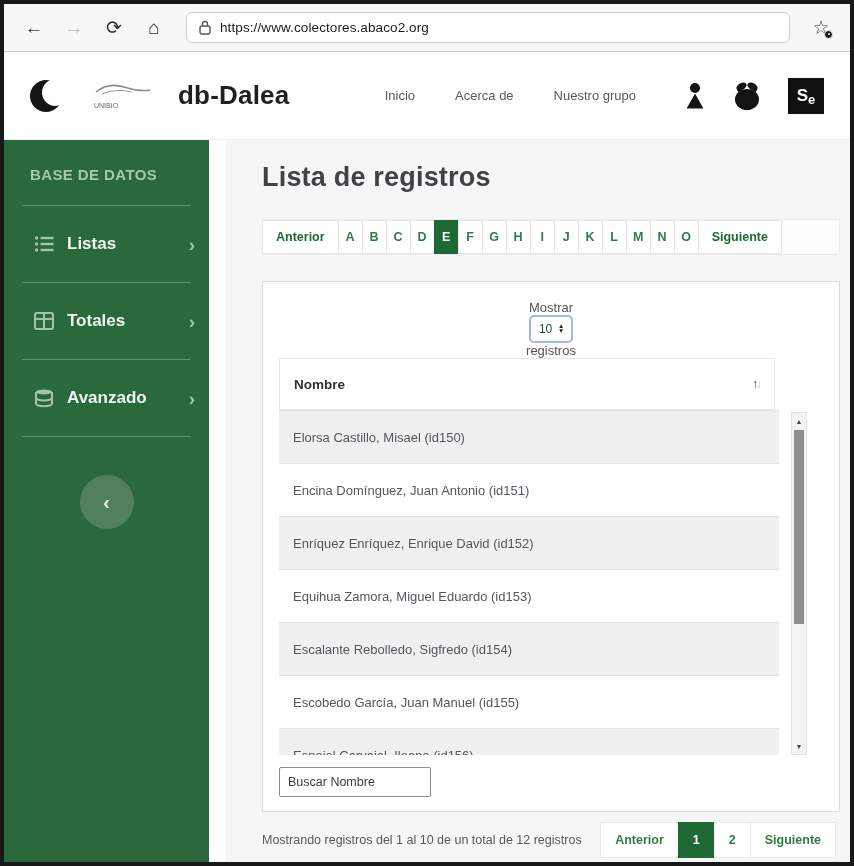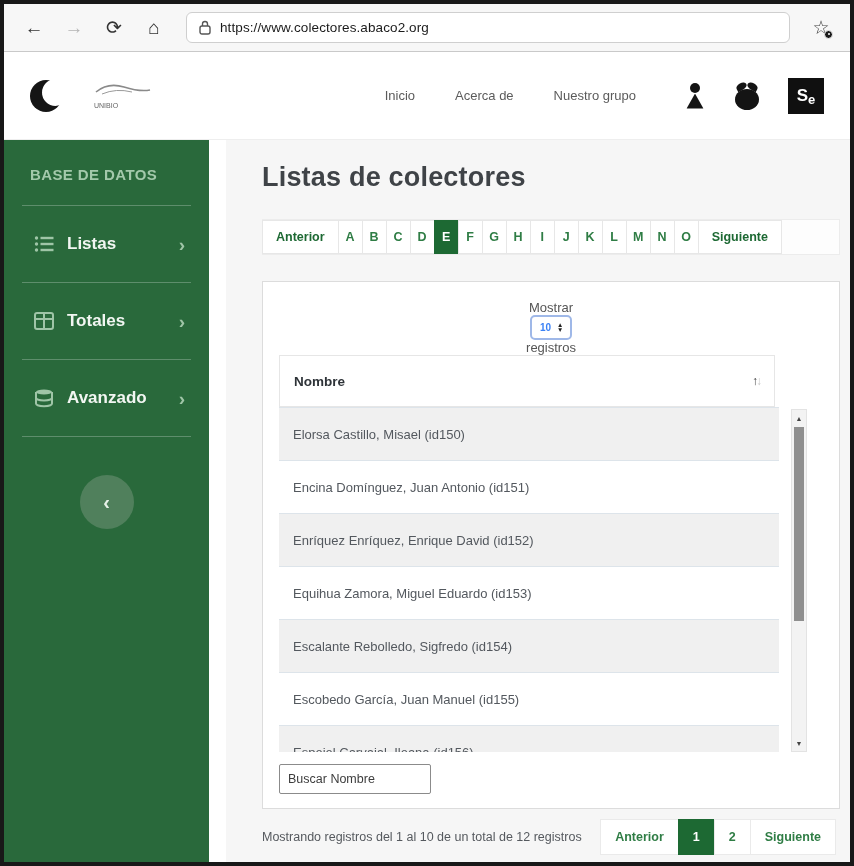--- a/index.html
+++ b/index.html
@@ -37,40 +37,40 @@
   .fruit-ico .leaf1 { left:2px; transform:rotate(-28deg); }
   .fruit-ico .leaf2 { right:2px; transform:rotate(28deg) scaleX(-1); }
   .se-logo { width:36px; height:36px; background:#101010; color:#fff; display:flex; align-items:center; justify-content:center; font-weight:bold; font-size:17px; cursor:pointer; }
   .se-logo .e { font-size:13px; margin-top:7px; }
 
   
   .page { flex:1; display:flex; min-height:0;gap:17px; }
   .sidebar { width:205px; background:#29693b; color:#fff; flex:0 0 auto; display:flex; flex-direction:column; }
   .sb-title { font-size:15px; font-weight:bold; color:#a3c9ab; letter-spacing:.4px; padding:26px 26px 14px; }
   .sb-div { border-top:1px solid rgba(255,255,255,.25); margin:8px 18px; }
-  .sb-item { display:flex; align-items:center; gap:13px; padding:20px 24px 20px 30px; cursor:pointer; }
+  .sb-item { display:flex; align-items:center; gap:13px; padding:20px 14px 20px 30px; cursor:pointer; }
   .sb-item .lbl { font-size:17px; font-weight:bold; color:#f2f6f2; }
   .sb-item .chev { margin-left:auto; color:#9fc5a7; font-size:19px; font-weight:bold; line-height:1; }
   .sb-ico { width:20px; height:20px; flex:0 0 auto; }
   .collapse-btn { width:54px; height:54px; border-radius:50%; background:#50805c; margin:30px auto 0; display:flex; align-items:center; justify-content:center; color:#e8f1e9; font-size:20px; font-weight:bold; cursor:pointer; }
 
   .main { flex:1; background:#f6f6f6; padding:22px 10px 6px 36px; min-width:0; display:flex; flex-direction:column; }
   .page-title { font-size:27px; font-weight:bold; color:#3f4347; letter-spacing:.2px; }
 
   
   .alpha-bar { margin-top:26px; display:flex; background:#fdfdfd; border:1px solid #ececec; width:100%; }
   .abtn { border:1px solid #e7e7e7; margin-left:-1px; background:#fff; color:#2f7d45; font-size:12.5px; font-weight:bold; padding:9px 0; width:25px; text-align:center; cursor:pointer; font-family:inherit; }
   .abtn.endcap { width:auto; padding:9px 13px; color:#1d6933; }
   .abtn.active { background:#1d6933; border-color:#1d6933; color:#fff; }
 
   
   .panel { margin-top:26px; background:#fff; border:1px solid #dcdcdc; padding:18px 16px 14px; flex:0 0 auto; }
   .controls { display:flex; align-items:center; font-size:13px; color:#555;flex-direction:column; }
   .select-box { display:inline-flex; align-items:center; gap:7px; border:2px solid #9fb8e8; border-radius:5px; padding:5px 8px; margin:0 8px; background:#fff; cursor:pointer; }
-  .select-box .val { font-size:10px; color:#3b82f6;font-weight:bold; }
+  .select-box .val { font-size:12px; color:#14532d; }
   .sel-arrows { display:flex; flex-direction:column; line-height:.62; font-size:7.5px; color:#222; }
   .search-wrap { margin-left:auto; display:flex; align-items:center; gap:8px; margin-right:52px; }
   .search-input { width:150px; height:30px; border:1px solid #d4dce4; border-radius:2px; background:#fff; font:inherit; padding:0 6px; }
 
   
   .thead-box { border:1px solid #e6e6e6; height:52px; display:flex; align-items:center; padding:0 14px; width:calc(100% - 48px);justify-content:flex-end; }
   .thead-box .col { font-size:13.5px; font-weight:bold; color:#2e3338; }
   .sort-ico { margin-left:auto; font-size:12px; letter-spacing:-2px; cursor:pointer; }
   .sort-ico .up { color:#3a3a3a; } .sort-ico .dn { color:#c9c9c9; }
 
@@ -119,20 +119,21 @@
     <span class="crescent"></span>
     <span class="unibio">
       <svg width="62" height="18" viewBox="0 0 62 18">
         <path d="M4 9 q12 -10 28 -5 t26 3" stroke="#8a8a8a" stroke-width="1.6" fill="none"></path>
         <path d="M10 11 q14 -6 30 -2" stroke="#9a9a9a" stroke-width="1" fill="none"></path>
       </svg>
       <svg width="62" height="8" viewBox="0 0 62 8">
         <text x="2" y="7" font-size="7" fill="#666" font-family="Liberation Sans, sans-serif">UNIBIO</text>
       </svg>
     </span>
+    <span class="brand">db-Dalea</span>
     <nav class="app-nav">
         <a>Inicio</a>
         <a>Acerca de</a>
         <a>Nuestro grupo</a>
       </nav>
     <div class="hdr-icons">
       <span class="person-ico">
           <span class="head"></span>
           <span class="pbody"></span>
         </span>
@@ -189,21 +190,21 @@
         <span class="chev">›</span>
       </div>
       <div class="sb-div"></div>
 
       <div class="collapse-btn">
         <span>‹</span>
       </div>
     </aside>
 
     <main class="main">
-      <h1 class="page-title">Listas de colectores</h1>
+      <h1 class="page-title">Lista de registros</h1>
 
       <div class="alpha-bar">
         <button class="abtn endcap">Anterior</button>
         <span style="display:flex">
             <button class="abtn">A</button>
             <button class="abtn">B</button>
             <button class="abtn">C</button>
             <button class="abtn">D</button>
             <button class="abtn active">E</button>
             <button class="abtn">F</button>

